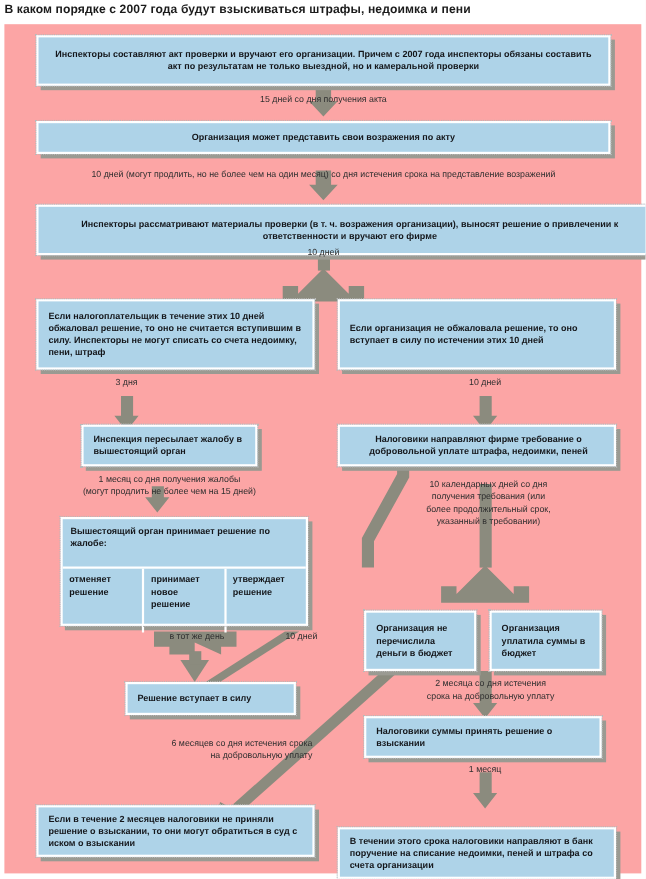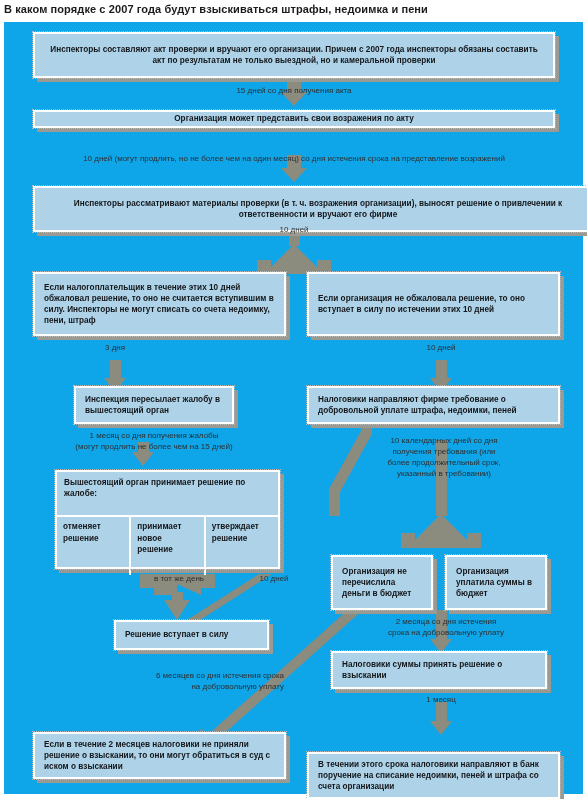--- a/index.html
+++ b/index.html
@@ -27,21 +27,21 @@
     color: #1b1b1b;
     letter-spacing: 0.1px;
     line-height: 15px;
   }
   #canvas {
     position: absolute;
     left: 4px;
     top: 22px;
     width: 579px;
     height: 772px;
-    background: #0ea5e9;
+    background: #fca5a5;
   }
   #svg-layer {
     position: absolute;
     left: 0;
     top: 0;
     width: 579px;
     height: 772px;
   }
   .box {
     position: absolute;
@@ -148,21 +148,21 @@
       <polygon points="432,588 443,588 443,617 448,617 437,631 426,617 432,617" fill="#8b8b7e"></polygon>
 
       <polygon points="432,680 443,680 443,699 448,699 437,713 426,699 432,699" fill="#8b8b7e"></polygon>
     </svg>
 
     <div class="box center" style="left:29px; top:10px; width:522px; height:46px;">
       <div class="inner">Инспекторы составляют акт проверки и вручают его организации. Причем с 2007 года инспекторы обязаны составить акт по результатам не только выездной, но и камеральной проверки</div>
     </div>
     <div class="lbl" style="left:190px; top:63px; width:200px;">15 дней со дня получения акта</div>
 
-    <div class="box center" style="left:29px; top:88px; width:522px; height:18px;">
+    <div class="box center" style="left:29px; top:88px; width:522px; height:30px;">
       <div class="inner">Организация может представить свои возражения по акту</div>
     </div>
     <div class="lbl" style="left:24px; top:131px; width:532px;">10 дней (могут продлить, но не более чем на один месяц) со дня истечения срока на представление возражений</div>
 
     <div class="box center" style="left:29px; top:164px; width:570px; height:46px;">
       <div class="inner">Инспекторы рассматривают материалы проверки (в т. ч. возражения организации), выносят решение о привлечении к ответственности и вручают его фирме</div>
     </div>
     <div class="lbl" style="left:245px; top:202px; width:90px;">10 дней</div>
 
     <div class="box" style="left:29px; top:250px; width:253px; height:64px;">
@@ -170,21 +170,21 @@
     </div>
     <div class="box" style="left:303px; top:250px; width:253px; height:64px;">
       <div class="inner pl">Если организация не обжаловала решение, то оно вступает в силу по истечении этих 10 дней</div>
     </div>
     <div class="lbl" style="left:71px; top:320px; width:80px;">3 дня</div>
     <div class="lbl" style="left:397px; top:320px; width:80px;">10 дней</div>
 
     <div class="box" style="left:70px; top:364px; width:160px; height:38px;">
       <div class="inner pl">Инспекция пересылает жалобу в вышестоящий орган</div>
     </div>
-    <div class="box" style="left:303px; top:364px; width:253px; height:38px;">
+    <div class="box" style="left:303px; top:364px; width:253px; height:38px;text-align:center;">
       <div class="inner pl">Налоговики направляют фирме требование о добровольной уплате штрафа, недоимки, пеней</div>
     </div>
     <div class="lbl" style="left:40px; top:408px; width:220px;">1 месяц со дня получения жалобы
 (могут продлить не более чем на 15 дней)</div>
     <div class="lbl" style="left:355px; top:413px; width:170px;">10 календарных дней со дня
 получения требования (или
 более продолжительный срок,
 указанный в требовании)</div>
 
     <div class="box split" style="left:51px; top:448px; width:225px; height:99px;">

